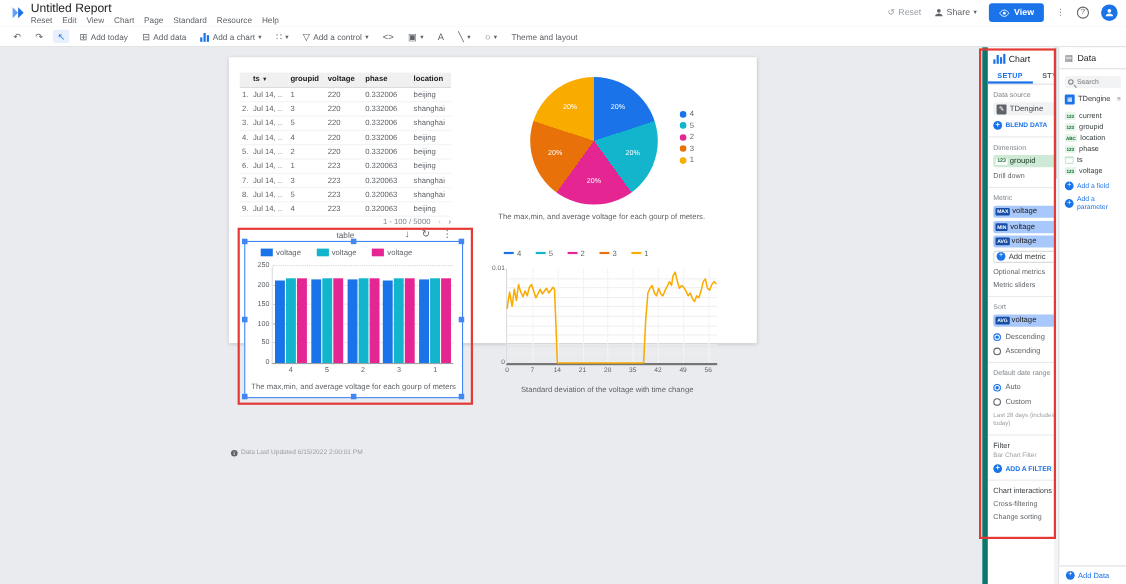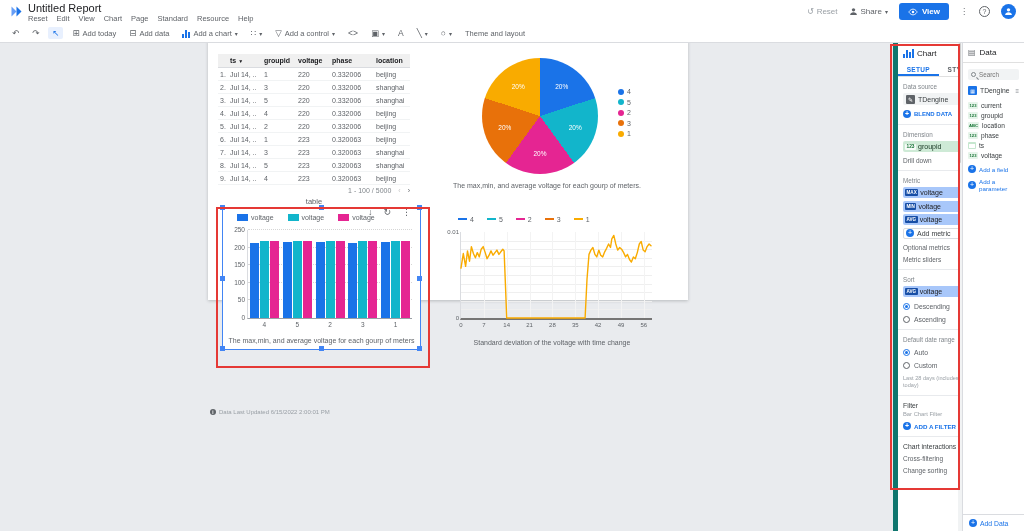--- a/index.html
+++ b/index.html
@@ -19,21 +19,21 @@
 .avatar{width:15px;height:15px;border-radius:50%;background:#1a73e8;display:flex;align-items:center;justify-content:center}
 
 .toolbar{position:absolute;top:24px;left:0;right:0;height:19px;background:#fff;border-bottom:1px solid #dadce0;display:flex;align-items:center;padding-left:8px;gap:5px;font-size:7.5px;color:#5f6368;z-index:3}
 .tb-item{display:flex;align-items:center;gap:3px;padding:2px 4px;border-radius:2px;white-space:nowrap}
 .tb-item .glyph{font-size:8.5px;line-height:8px}
 .tb-item.active{background:#e8f0fe;color:#1a73e8}
 .caret{font-size:6px;color:#5f6368}
 .bars-icon{display:inline-flex;align-items:flex-end;gap:1px;height:9px}
 .bars-icon i{width:2px;background:#1a73e8;display:block}
 
-.page{position:absolute;left:208px;top:40px;width:480px;height:260px;background:#fff;box-shadow:0 1px 3px rgba(60,64,67,.28)}
+.page{position:absolute;left:208px;top:52px;width:480px;height:260px;background:#fff;box-shadow:0 1px 3px rgba(60,64,67,.28)}
 
 .table-comp{position:absolute;left:10px;top:14px;width:192px}
 .table-comp table{border-collapse:collapse;width:100%;font-size:7px;color:#5f6368;table-layout:fixed}
 .table-comp th{background:#f0f0f0;font-weight:bold;color:#202124;text-align:left;padding:3px 2px;border-bottom:1px solid #dadce0}
 .table-comp td{padding:2.5px 2px;border-bottom:1px solid #f1f3f4;overflow:hidden;white-space:nowrap}
 .pag{display:flex;justify-content:flex-end;align-items:center;gap:7px;font-size:7px;color:#80868b;margin-top:2px}
 .pag .prev{color:#c6c6c6}.pag .next{color:#5f6368}
 .caption{text-align:center;font-size:7.5px;color:#5f6368;margin-top:3px}
 
 .pie-comp{position:absolute;left:228px;top:8px;width:236px;height:148px}

